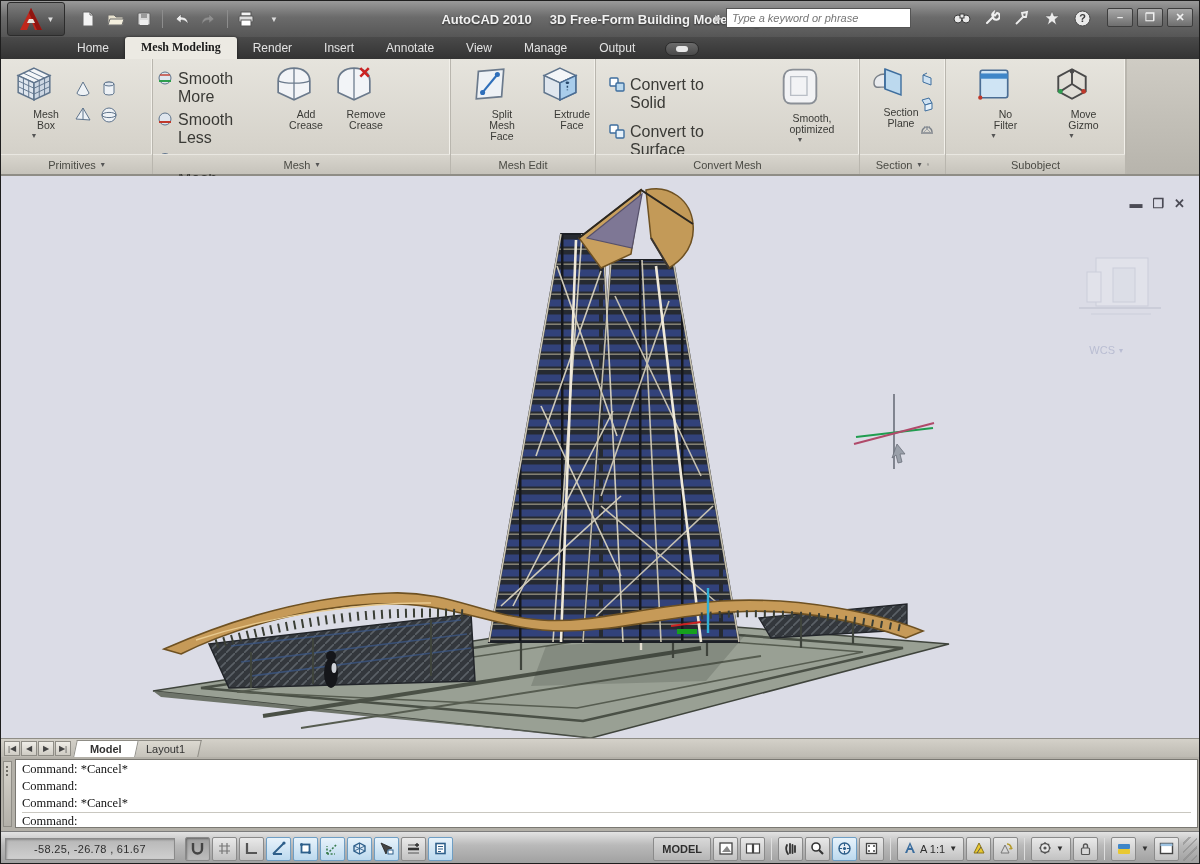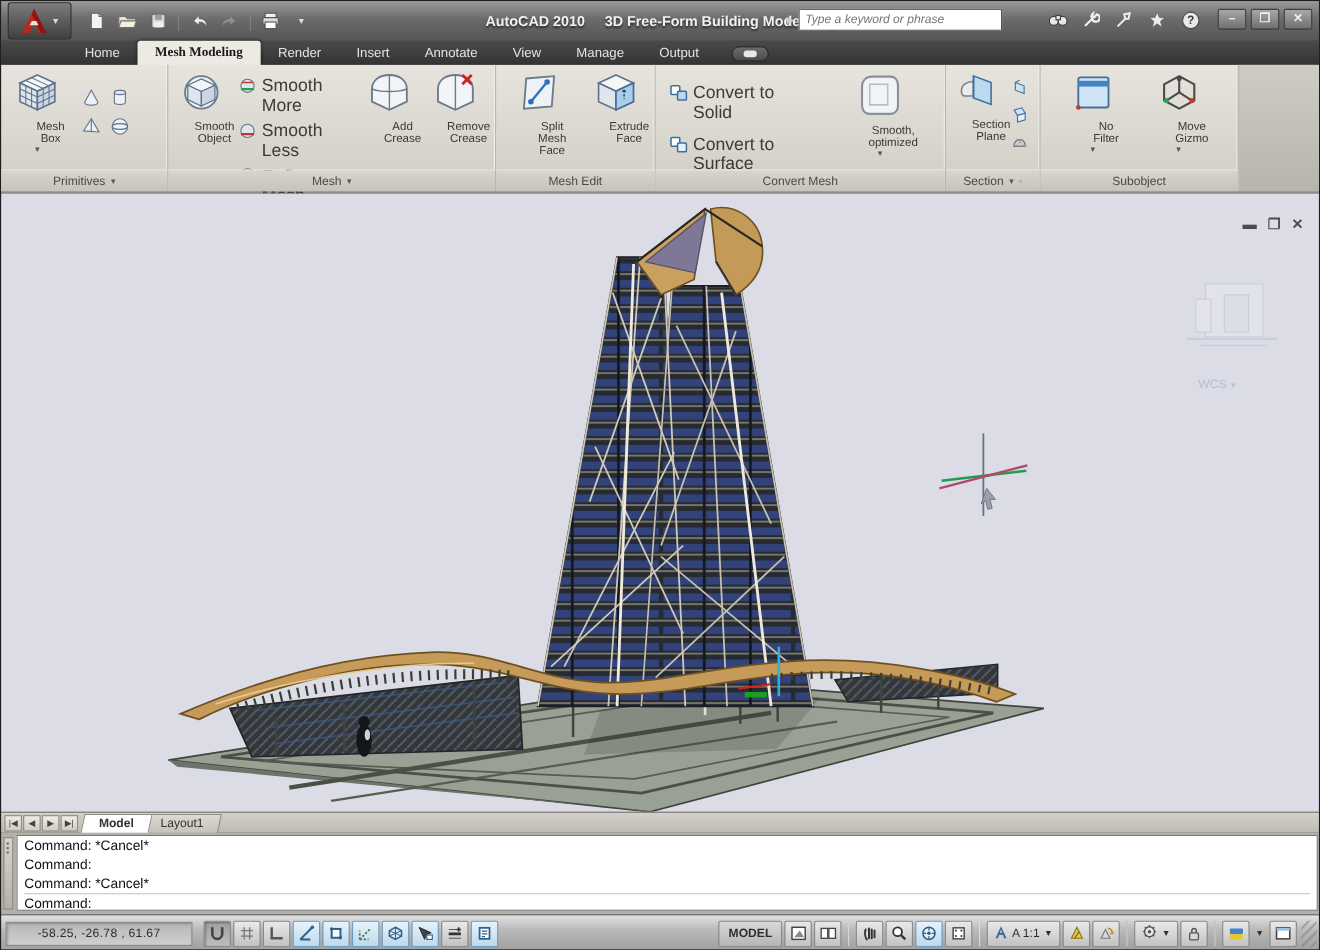--- a/index.html
+++ b/index.html
@@ -63,21 +63,21 @@
   .navbtns { display:flex; gap:1px; padding:0 4px 1px 3px; }
   .navbtn { width:16px; height:15px; background:linear-gradient(#efede7,#cfccc4); border:1px solid #8f8d86; font-size:8px; color:#444; text-align:center; line-height:14px; }
   .sheettab { padding:2px 14px; font-size:11px; color:#333; border:1px solid #8f8d86; border-bottom:none; transform:skewX(-12deg); background:linear-gradient(#dcd9d1,#c6c3bb); margin-right:-6px; }
   .sheettab > span { display:inline-block; transform:skewX(12deg); }
   .sheettab.active { background:#fff; font-weight:bold; z-index:2; }
 
   
   .cmdwrap { position:absolute; left:0; top:756px; width:1200px; height:74px; background:#b3b0a8; padding:2px 3px 3px 14px; }
   .cmdgrip { position:absolute; left:2px; top:4px; width:9px; height:66px; background:linear-gradient(#d8d5cd,#b3b0a8); border:1px solid #8f8d86; }
   .cmdgrip::before { content:""; position:absolute; left:2px; top:4px; width:3px; height:10px; border-left:2px dotted #6f6d66; }
-  .cmdbox { width:100%; height:100%; background:#fff; border:1px solid #7a7872; font-family:Liberation Sans, sans-serif; font-size:12.5px; color:#111; padding:1px 6px; display:flex; flex-direction:column; justify-content:space-between; }
+  .cmdbox { width:100%; height:100%; background:#fff; border:1px solid #7a7872; font-family:Liberation Serif, serif; font-size:12.5px; color:#111; padding:1px 6px; display:flex; flex-direction:column; justify-content:space-between; }
   .cmdline { height:17px; line-height:17px; white-space:pre; }
   .cmdline.prompt { border-top:1px solid #c9c7c0; }
 
   
   .statusbar { position:absolute; left:0; top:830px; width:1200px; height:34px; background:linear-gradient(#e3e3e3,#b9b9b9 40%,#9e9e9e); border-top:1px solid #7c7c7c; display:flex; align-items:center; padding:0 4px; gap:2px; }
   .coords { width:170px; height:22px; background:linear-gradient(#b7b7b7,#cfcfcf); border:1px solid #8a8a8a; box-shadow:inset 1px 1px 2px rgba(0,0,0,.25); font-size:11px; color:#2e2e2e; display:flex; align-items:center; justify-content:center; letter-spacing:.3px; }
   .stgroup { display:flex; gap:2px; margin-left:8px; }
   .stbtn { width:25px; height:24px; border:1px solid #8a8a8a; border-radius:2px; background:linear-gradient(#e9e9e9,#c2c2c2); display:flex; align-items:center; justify-content:center; }
   .stbtn.on { background:linear-gradient(#e8f3fb,#bcd9ee); border-color:#6e9ec4; }
   .stbtn.pressed { background:linear-gradient(#9f9f9f,#bdbdbd); box-shadow:inset 1px 1px 2px rgba(0,0,0,.35); }
@@ -254,29 +254,20 @@
       </div>
     </div>
     <div class="ptitle">
       <span>Primitives</span>
       <span class="tarr">▾</span>
     </div>
   </div>
 
   <div class="panel" style="width:298px">
     <div class="pbody">
-      <div class="bigbtn" style="width:60px">
-        <span><svg width="38" height="38" viewBox="0 0 36 36">
-              <circle cx="18" cy="18" r="14" fill="#eef1f5" stroke="#6b7a8c" stroke-width="1.6"></circle>
-              <g transform="translate(4,4) scale(0.78)">
-                <use href="#cube36"></use>
-              </g>
-            </svg></span>
-        <span class="blabel">Smooth Object</span>
-      </div>
       <div class="smallcol" style="width:112px">
         <div class="smallbtn">
           <span><svg width="17" height="17" viewBox="0 0 17 17">
                 <circle cx="8" cy="8" r="6" fill="#dfe6ee" stroke="#5f748c"></circle>
                 <path d="M2,11 h12" stroke="#2e9e4f" stroke-width="2"></path>
                 <path d="M3,5 h10" stroke="#c0392b" stroke-width="1.4"></path>
               </svg></span>
           <span>Smooth More</span>
         </div>
         <div class="smallbtn">

